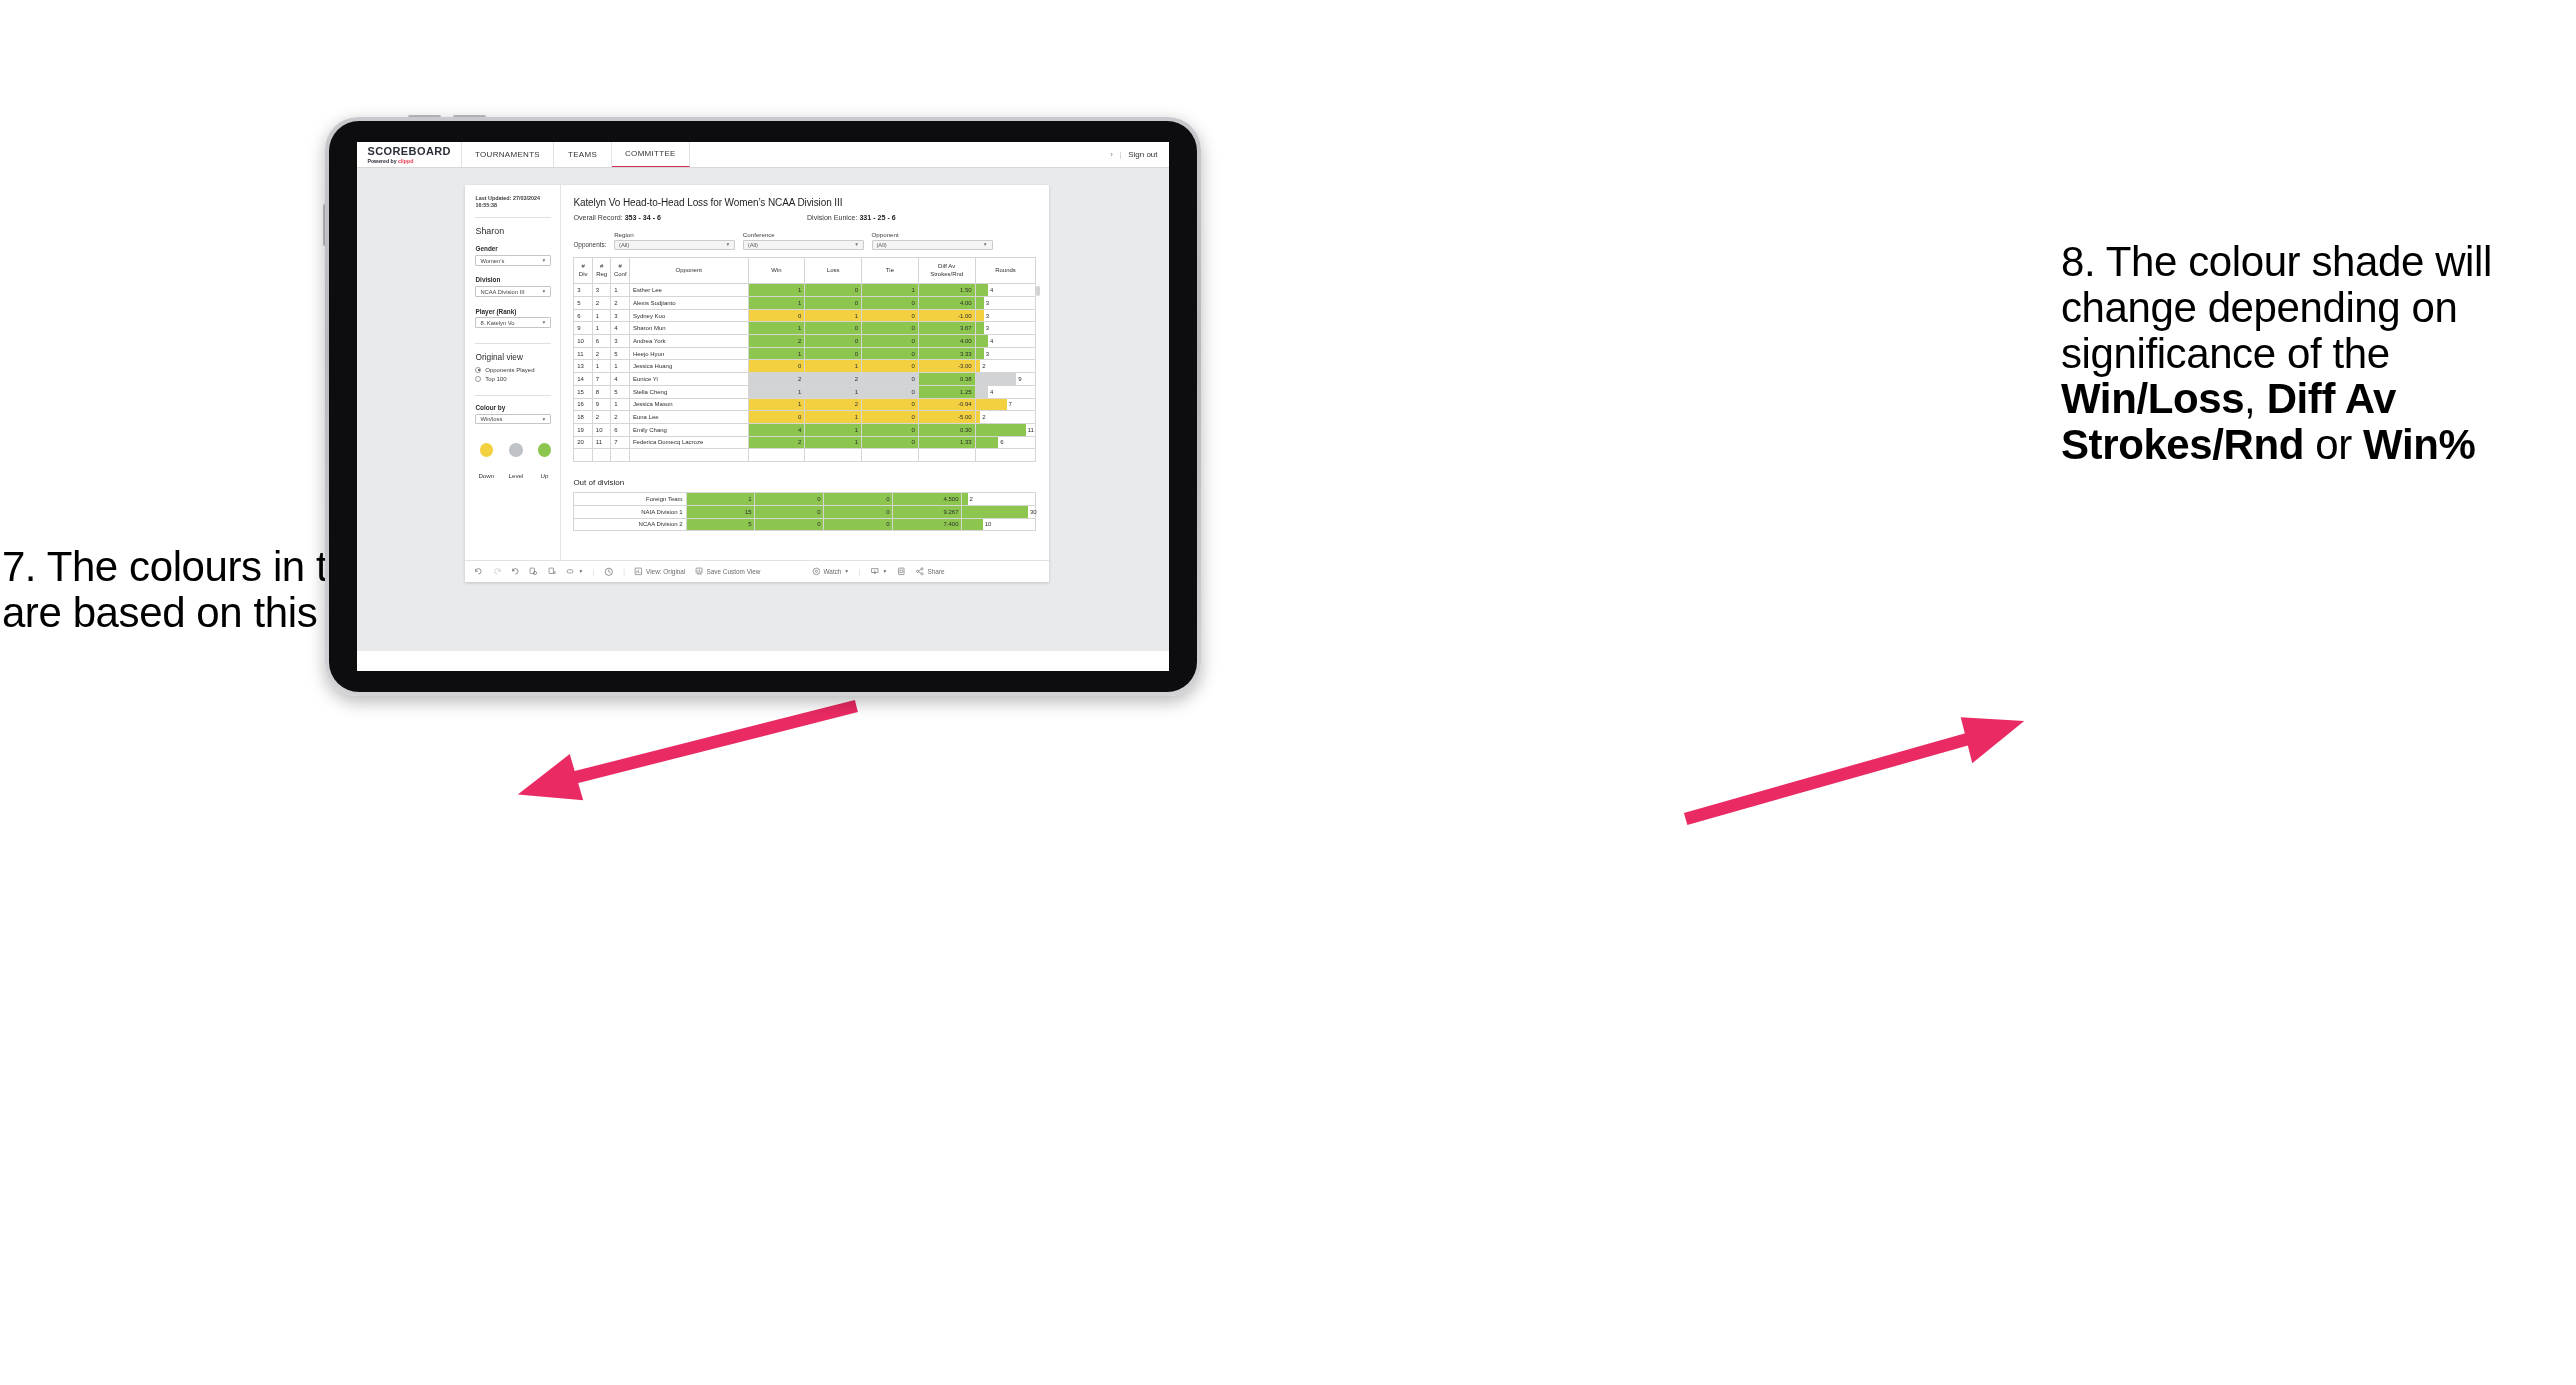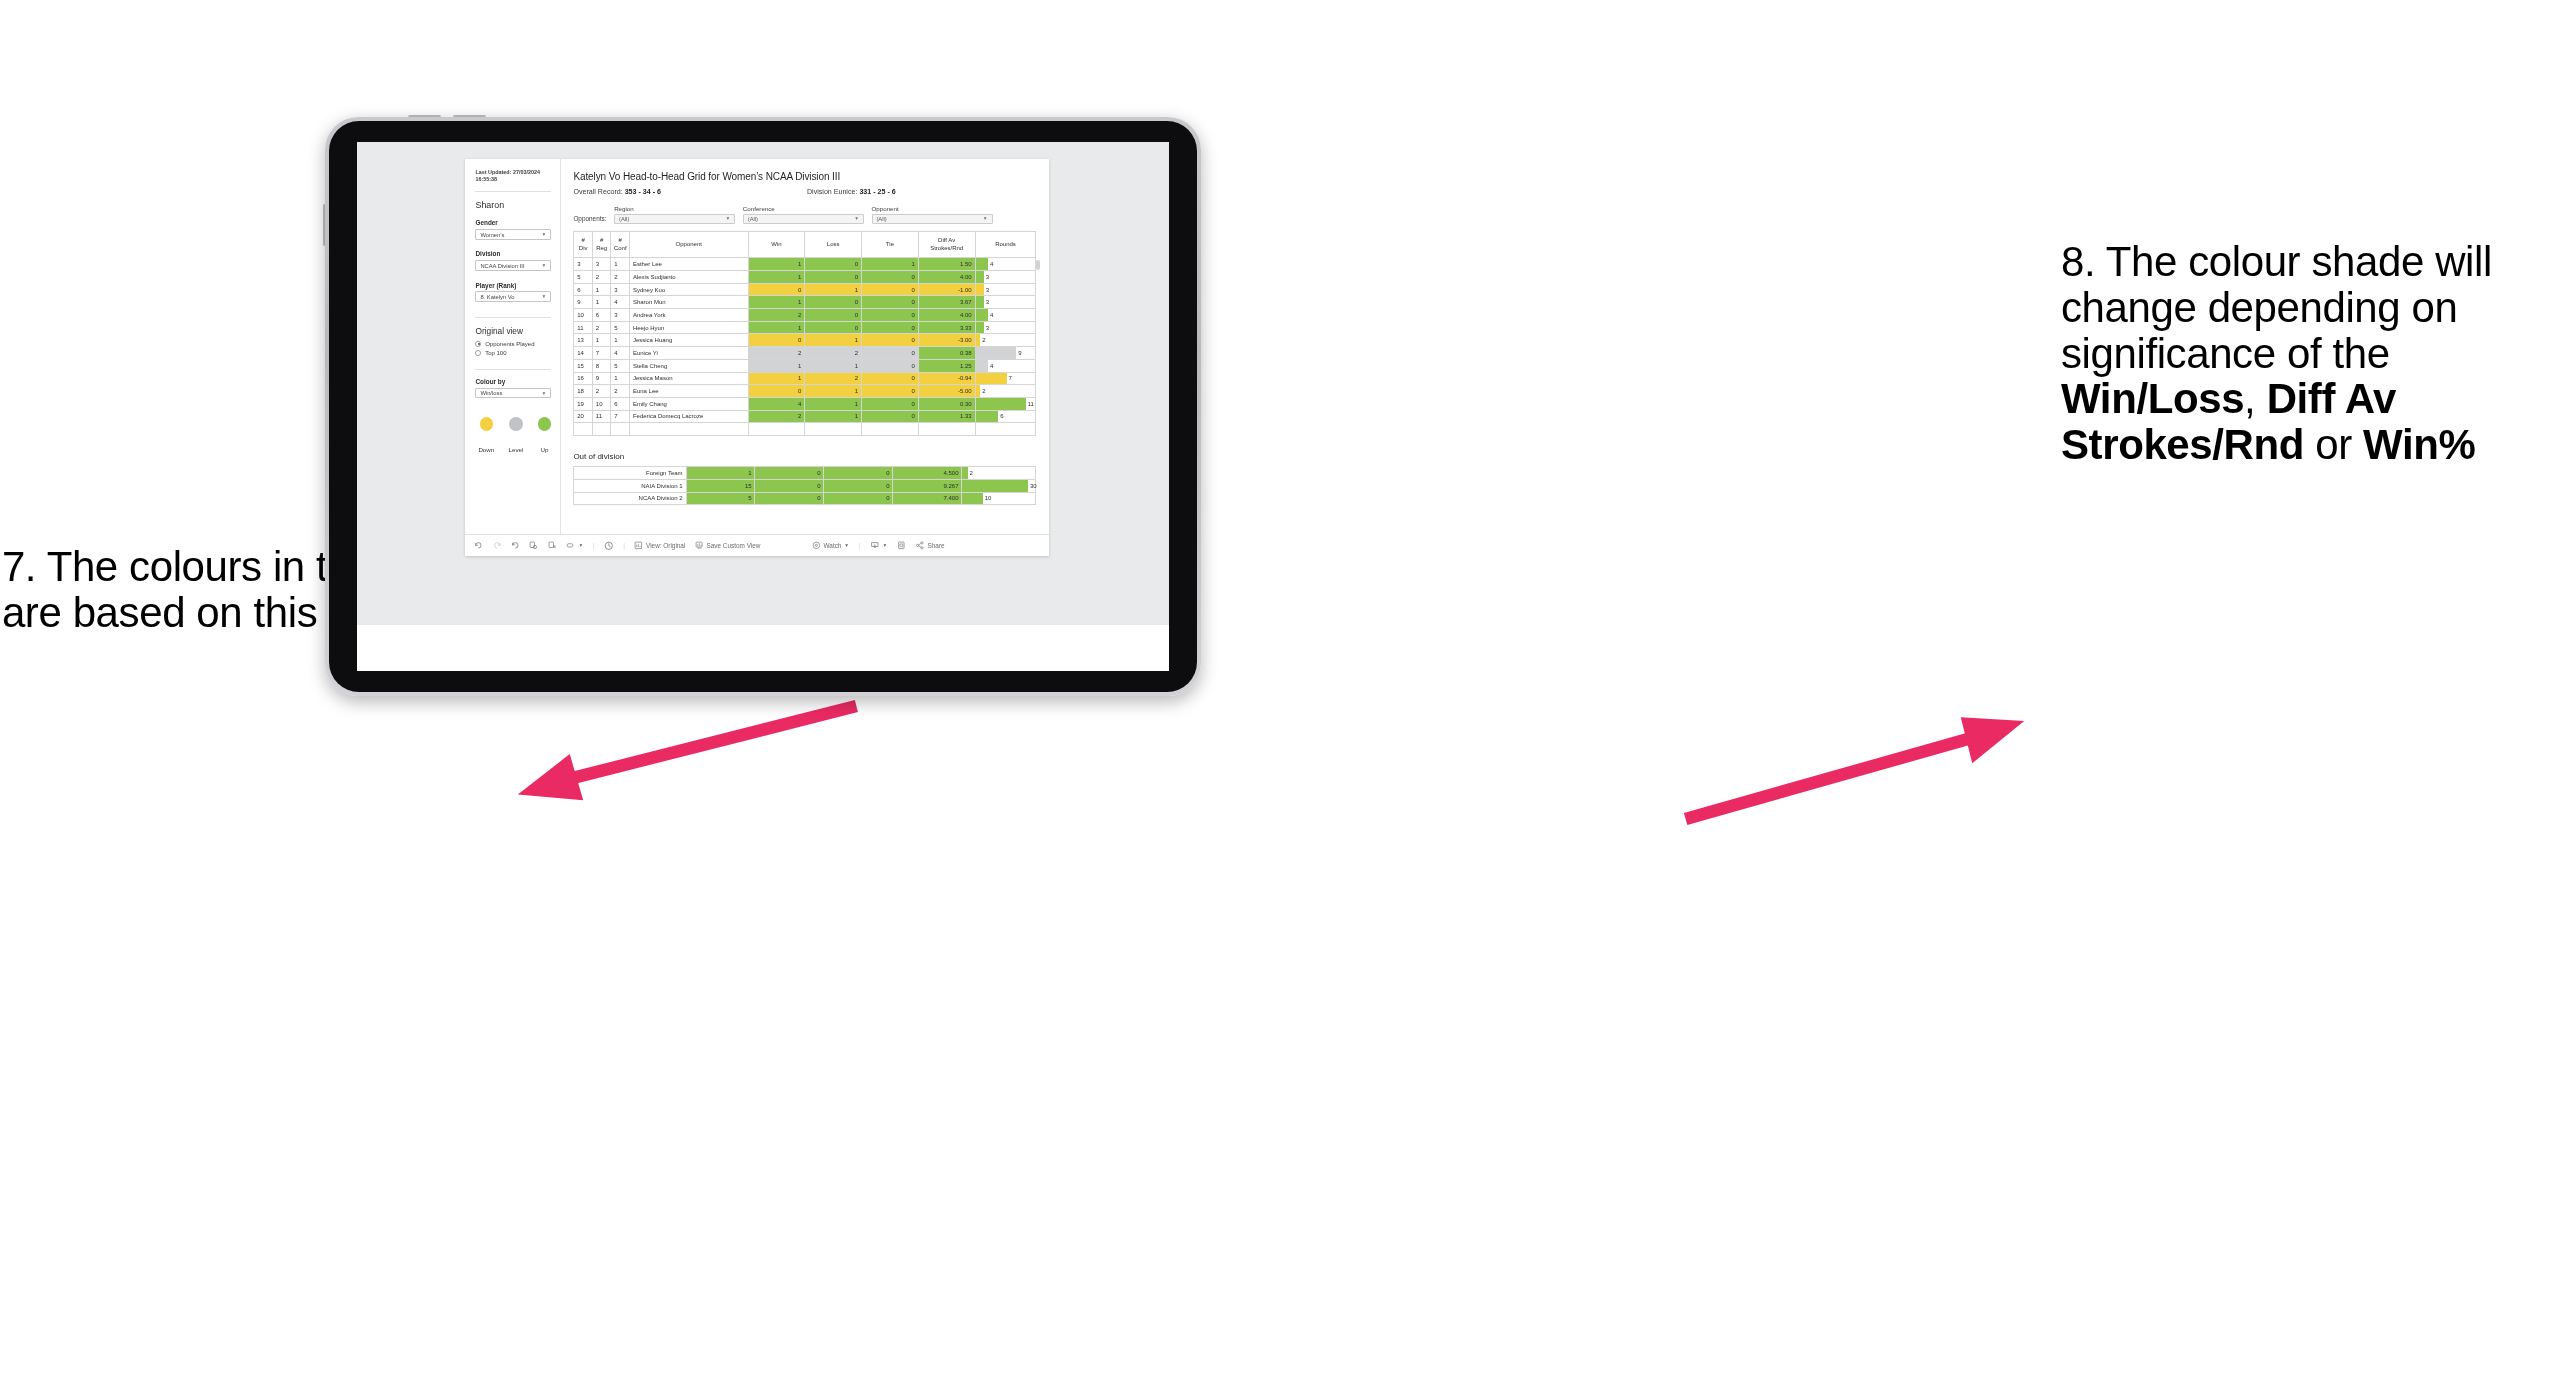--- a/index.html
+++ b/index.html
@@ -201,20 +201,36 @@
   <div class="tb-btn tb-power"></div>
   <div class="cam1"></div>
   <div class="cam2"></div>
   <div class="cam3"></div>
   <div class="cam4"></div>
 
   <div class="tablet">
     <div class="tablet-bezel">
       <div class="screen">
 
+        <div class="topbar">
+          <div class="brand">
+            <div class="brand-title">SCOREBOARD</div>
+            <div class="brand-sub"><span>Powered by </span><em>clippd</em></div>
+          </div>
+          <div class="navtabs">
+            <div class="navtab">TOURNAMENTS</div>
+            <div class="navtab">TEAMS</div>
+            <div class="navtab active">COMMITTEE</div>
+          </div>
+          <div class="signout">
+            <span class="chev">›</span>
+            <span class="bar">|</span>
+            <span>Sign out</span>
+          </div>
+        </div>
 
 
         <div class="workspace">
           <div class="card">
             <div class="card-body">
 
               <div class="side">
                 <div class="lastupd">Last Updated: 27/03/2024 16:55:38</div>
                 <div class="hr"></div>
                 <h3>Sharon</h3>
@@ -273,21 +289,21 @@
                     <span>Level</span>
                   </div>
                   <div class="lg">
                     <div class="dot" style="background:#8cc64f;"></div>
                     <span>Up</span>
                   </div>
                 </div>
               </div>
 
               <div class="main">
-                <div class="mtitle">Katelyn Vo Head-to-Head Grid for Women’s NCAA Division III</div>
+                <div class="mtitle">Katelyn Vo Head-to-Head Loss for Women’s NCAA Division III</div>
                 <div class="recs">
                   <div>
                     <span>Overall Record:</span>
                     <b>353 -  34 - 6</b>
                   </div>
                   <div class="rec2">
                     <span>Division Eunice:</span>
                     <b>331 -  25 - 6</b>
                   </div>
                 </div>

